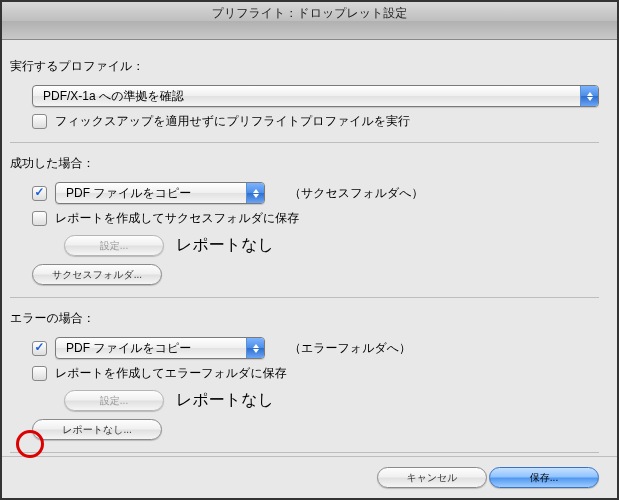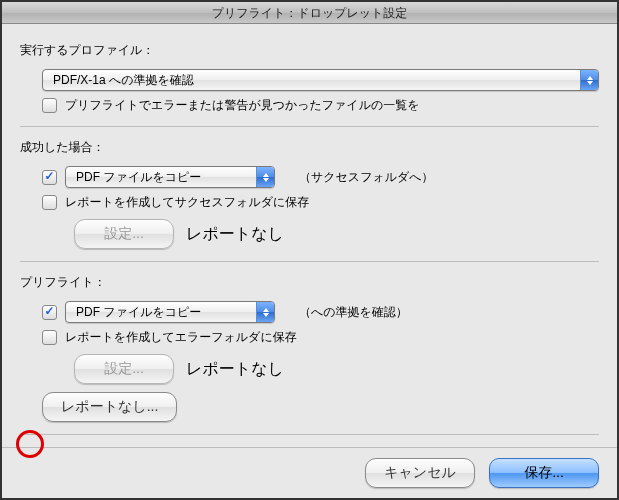--- a/index.html
+++ b/index.html
@@ -13,32 +13,32 @@
   }
   .window {
     width: 619px; height: 500px;
     border: 2px solid #333;
     background: #e8e8e8;
     display: flex;
     flex-direction: column;
     position: relative;
   }
   .titlebar {
-    height: 22px;
+    height: 38px;
     background: linear-gradient(to bottom, #d8d8d8 0%, #bfbfbf 50%, #b0b0b0 51%, #c8c8c8 100%);
     border-bottom: 1px solid #888;
     text-align: center;
     line-height: 22px;
     font-size: 12px;
     color: #222;
     font-weight: 500;
   }
   .content {
     flex: 1;
-    padding: 14px 18px 8px 18px;
+    padding: 14px 18px 8px 8px;
     overflow: hidden;
   }
   .section-label {
     font-size: 12px;
     margin: 4px 0 10px 0;
   }
   .indent {
     padding-left: 22px;
   }
   .row {
@@ -105,41 +105,40 @@
   .popup.narrow { width: 210px; justify-content: center; }
   .paren-text {
     font-size: 12px;
     color: #000;
     margin-left: 16px;
   }
   .aqua-btn {
     display: inline-flex;
     align-items: center;
     justify-content: center;
-    height: 30px;
+    height: 21px;
     padding: 0 18px;
     border: 1px solid #8a8a8a;
     border-radius: 11px;
     background: linear-gradient(to bottom, #fdfdfd 0%, #f0f0f0 48%, #e0e0e0 52%, #f5f5f5 100%);
     box-shadow: 0 1px 1px rgba(0,0,0,0.2);
-    font-size: 14px;
+    font-size: 10px;
     color: #333;
     cursor: pointer;
     min-width: 100px;
   }
   .aqua-btn.disabled {
     color: #999;
     border-color: #b5b5b5;
     cursor: default;
   }
   .aqua-btn.default {
     background: linear-gradient(to bottom, #c5e1ff 0%, #8fc1ff 48%, #4f97f0 52%, #9ecbff 100%);
     border-color: #3a72c0;
     color: #000;
-    border-radius: 10px;
   }
   .report-row {
     display: flex;
     align-items: center;
     gap: 12px;
     margin: 8px 0 8px 32px;
   }
   .report-none {
     font-size: 16px;
     color: #000;
@@ -147,21 +146,21 @@
   .divider {
     height: 1px;
     background: #bdbdbd;
     margin: 12px 0;
   }
   .bottom-bar {
     border-top: 1px solid #bdbdbd;
     padding: 10px 18px;
     display: flex;
     justify-content: flex-end;
-    gap: 14px;
+    gap: 2px;
     background: #e8e8e8;
   }
   .circle-mark {
     position: absolute;
     width: 28px; height: 28px;
     border: 3px solid #d00;
     border-radius: 50%;
     pointer-events: none;
   }
   .folder-btn-row {
@@ -183,21 +182,21 @@
           <span class="popup-text">PDF/X-1a への準拠を確認</span>
           <span style="flex:1"></span>
           <span class="popup-arrows">
             <span class="tri-up"></span>
               <span class="tri-down"></span>
           </span>
         </div>
       </div>
       <div class="row">
         <span class="checkbox"></span>
-        <span>プリフライトでエラーまたは警告が見つかったファイルの一覧を</span>
+        <span>フィックスアップを適用せずにプリフライトプロファイルを実行</span>
       </div>
     </div>
 
     <div class="divider"></div>
 
     <div class="section-label">成功した場合：</div>
     <div class="indent">
       <div class="row">
         <span class="checkbox checked"></span>
         <div class="popup narrow">
@@ -211,37 +210,40 @@
         <span class="paren-text">（サクセスフォルダへ）</span>
       </div>
       <div class="row">
         <span class="checkbox"></span>
         <span>レポートを作成してサクセスフォルダに保存</span>
       </div>
       <div class="report-row">
         <span class="aqua-btn disabled">設定...</span>
         <span class="report-none">レポートなし</span>
       </div>
+      <div class="folder-btn-row">
+        <span class="aqua-btn" style="min-width:130px">サクセスフォルダ...</span>
+      </div>
     </div>
 
     <div class="divider"></div>
 
-    <div class="section-label">プリフライト：</div>
+    <div class="section-label">エラーの場合：</div>
     <div class="indent">
       <div class="row">
         <span class="checkbox checked"></span>
         <div class="popup narrow">
           <span class="popup-text">PDF ファイルをコピー</span>
           <span style="flex:1"></span>
           <span class="popup-arrows">
             <span class="tri-up"></span>
               <span class="tri-down"></span>
           </span>
         </div>
-        <span class="paren-text">（への準拠を確認）</span>
+        <span class="paren-text">（エラーフォルダへ）</span>
       </div>
       <div class="row">
         <span class="checkbox"></span>
         <span>レポートを作成してエラーフォルダに保存</span>
       </div>
       <div class="report-row">
         <span class="aqua-btn disabled">設定...</span>
         <span class="report-none">レポートなし</span>
       </div>
       <div class="folder-btn-row">

